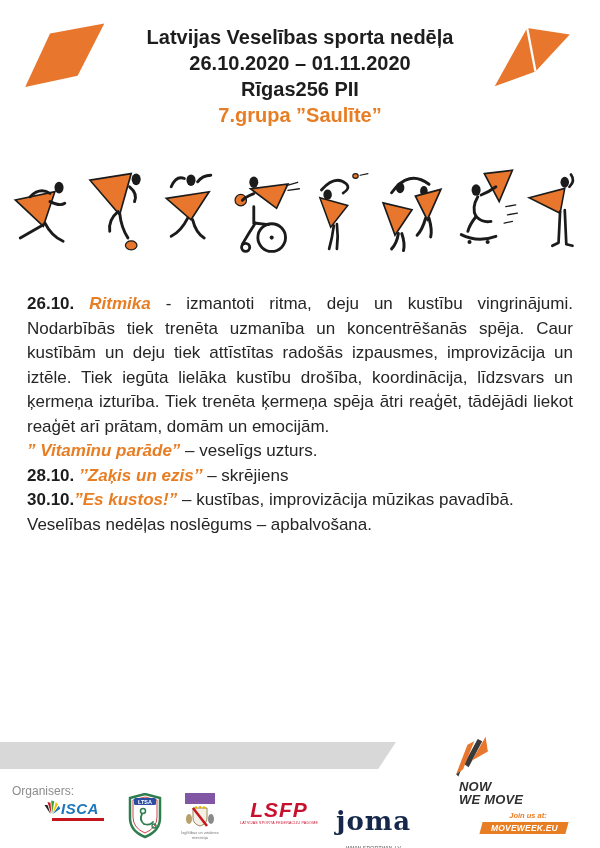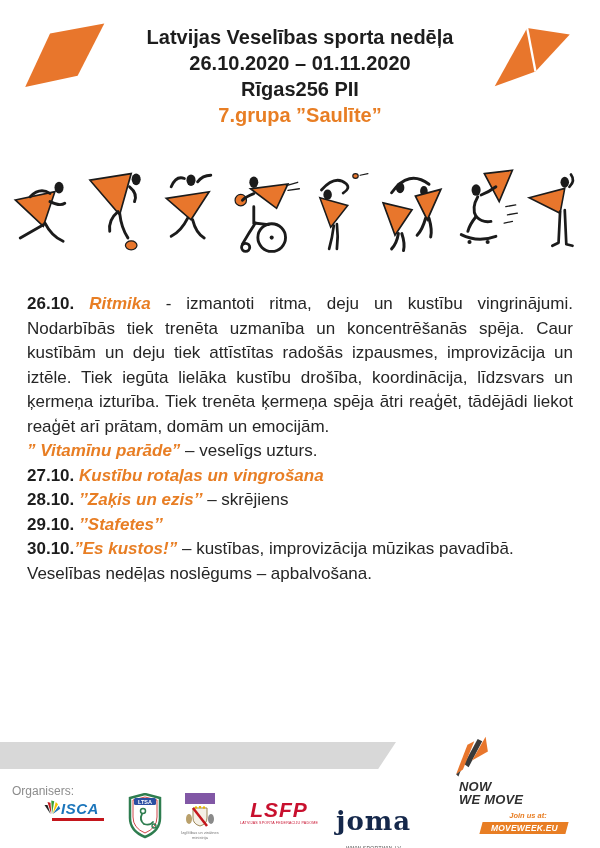--- a/index.html
+++ b/index.html
@@ -165,23 +165,21 @@
       <ellipse class="head" cx="50" cy="14" rx="5.5" ry="7"></ellipse>
       <polygon class="tri" points="4,34 50,22 44,54"></polygon>
       <path class="sk" d="M44,52 L42,92 M42,92 L34,96"></path>
       <path class="sk" d="M50,50 L52,94 M52,94 L60,96"></path>
     </svg>
   </div>
 
   <div class="body-text">
     <p><span class="date">26.10.</span> <span class="event">Ritmika</span> <span>- izmantoti ritma, deju un kustību vingrinājumi. Nodarbībās tiek trenēta uzmanība un koncentrēšanās spēja. Caur kustībām un deju tiek attīstītas radošās izpausmes, improvizācija un iztēle. Tiek iegūta lielāka kustību drošība, koordinācija, līdzsvars un ķermeņa izturība. Tiek trenēta ķermeņa spēja ātri reaģēt, tādējādi liekot reaģēt arī prātam, domām un emocijām.</span></p>
     <p class="nojust"><span class="event">” Vitamīnu parāde”</span> <span>– veselīgs uzturs.</span></p>
-    <p class="nojust"><span class="date">27.10.</span> <span class="event">Kustību rotaļas un vingrošana</span></p>
     <p class="nojust"><span class="date">28.10.</span>&nbsp;<span class="event">’’Zaķis un ezis’’</span> <span>– skrējiens</span></p>
-    <p class="nojust"><span class="date">29.10.</span> <span class="event">’’Stafetes’’</span></p>
     <p><span class="date">30.10.</span><span class="event">”Es kustos!”</span> <span>– kustības, improvizācija mūzikas pavadībā.</span></p>
     <p class="nojust">Veselības nedēļas noslēgums – apbalvošana.</p>
   </div>
 
   <div class="gray-band"></div>
 
   <div class="nwm">
     <div class="nwm-top">
       <svg width="34" height="42" viewBox="0 0 60 72">
         <polygon points="16,50 40,6 48,10 24,56" fill="#3a3a3a"></polygon>

